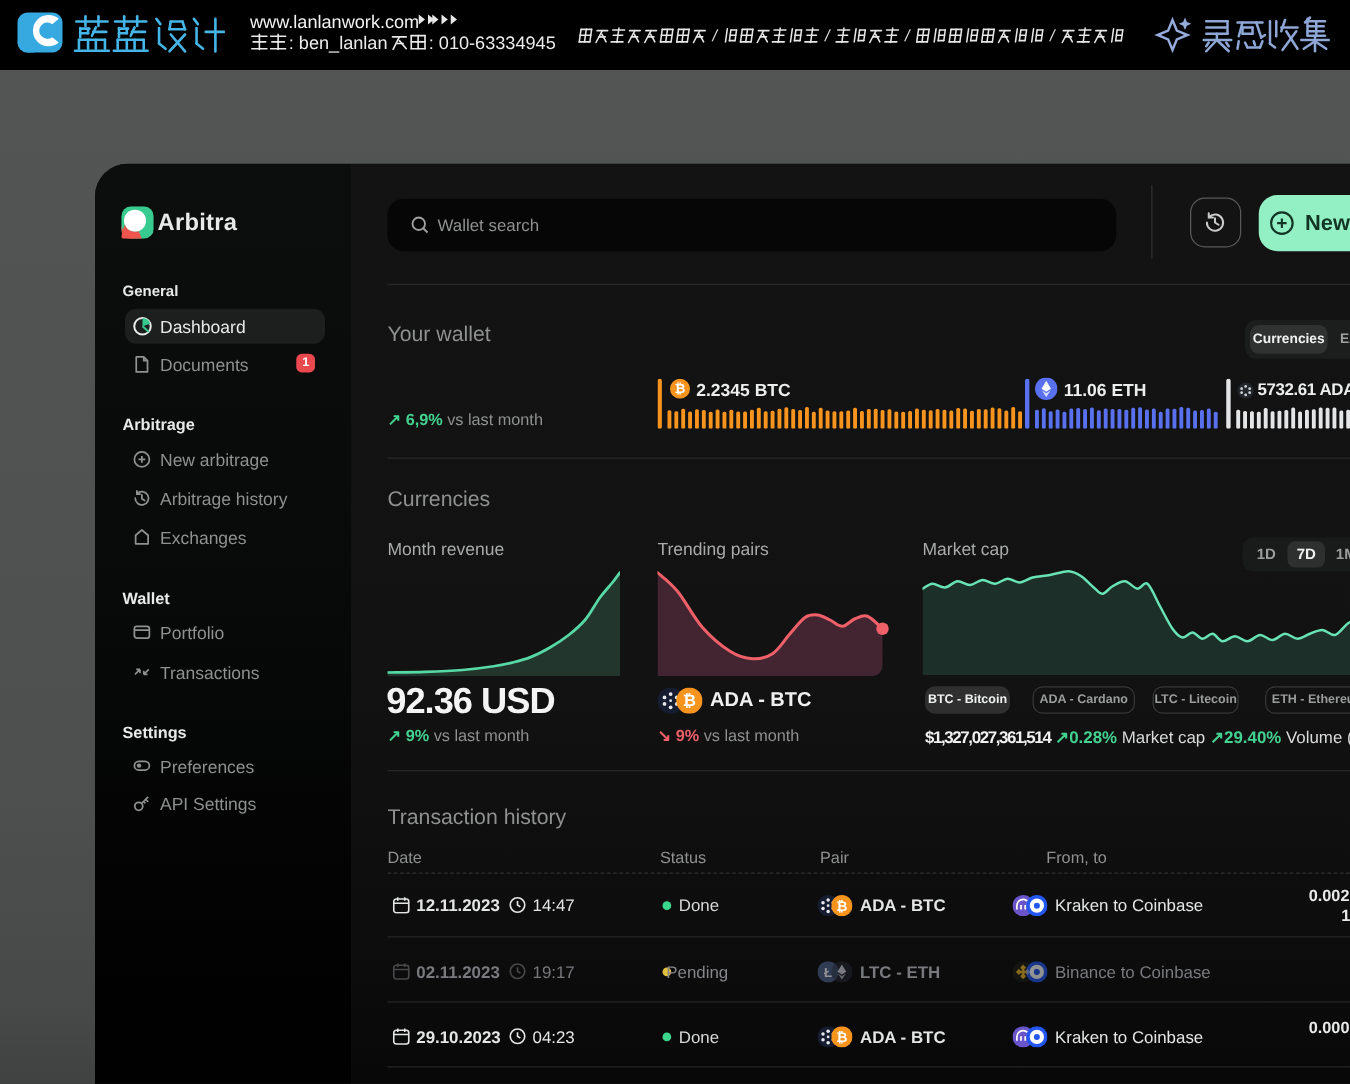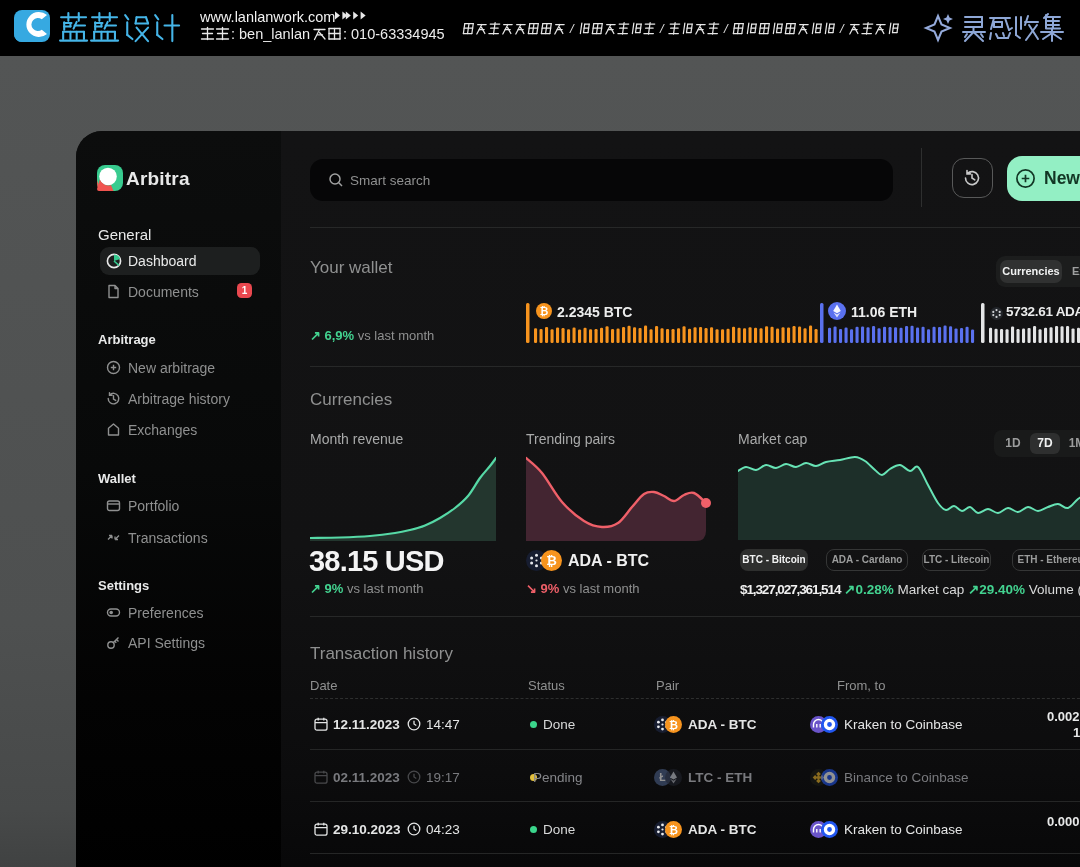--- a/index.html
+++ b/index.html
@@ -389,21 +389,21 @@
   <div id="sidebar" class="abs">
     <div class="abs" style="left:21px;top:34px;width:26px;height:26px;">
       <svg width="26" height="26" viewBox="0 0 26 26">
         <rect x="0" y="0" width="26" height="26" rx="8" fill="#38cb8f"></rect>
         <circle cx="11" cy="11.5" r="8.8" fill="#fff"></circle>
         <path d="M0 13 A 13 13 0 0 0 13 26 L 8 26 Q 0 26 0 18 Z" fill="#f0544f"></path>
         <path d="M2.8 14.5 A 8.8 8.8 0 0 0 14 19.9 L 16.5 26 L 2 26 Q 0 26 0 24 Z" fill="#f0544f"></path>
       </svg>
     </div>
     <div class="abs white" style="left:50px;top:37px;font-size:19px;font-weight:bold;letter-spacing:.2px;">Arbitra</div>
-    <div class="abs white" style="left:22px;top:95px;font-size:15px;font-weight:normal;">General</div>
+    <div class="abs white" style="left:22px;top:95px;font-size:12px;font-weight:bold;">General</div>
     <div class="abs" style="left:24px;top:116px;width:160px;height:28px;background:#1d1f1f;border-radius:9px;"></div>
     <div class="abs" style="left:30px;top:122px;"><svg width="16" height="16" viewBox="0 0 16 16">
           <circle cx="8" cy="8" r="6.6" fill="none" stroke="#e8e9e9" stroke-width="1.6"></circle>
           <path d="M8 8 L8 1.4 A6.6 6.6 0 0 1 14.2 6 Z" fill="#35c98e"></path>
           <path d="M8 8 L13 12.4" stroke="#35c98e" stroke-width="1.6"></path>
         </svg></div>
     <div class="abs white" style="left:52px;top:122px;font-size:14px;">Dashboard</div>
     <div class="abs" style="left:30px;top:153px;"><svg width="15" height="15" viewBox="0 0 15 15">
           <path d="M3 1.5 h6 l3 3 v9 h-9 z M9 1.5 v3 h3" fill="none" stroke="#8f9090" stroke-width="1.4" stroke-linejoin="round"></path>
         </svg></div>
@@ -446,21 +446,21 @@
         </svg></div>
     <div class="abs gray" style="left:52px;top:504px;font-size:14px;">API Settings</div>
   </div>
   <div id="main" class="abs">
 
     <div class="abs" style="left:29px;top:28px;width:583px;height:42px;background:#060607;border-radius:13px;"></div>
     <div class="abs" style="left:47px;top:41px;"><svg width="16" height="16" viewBox="0 0 16 16">
           <circle cx="7" cy="7" r="5" fill="none" stroke="#9fa0a0" stroke-width="1.5"></circle>
           <path d="M10.8 10.8 L14 14" stroke="#9fa0a0" stroke-width="1.5"></path>
         </svg></div>
-    <div class="abs gray" style="left:69px;top:42px;font-size:13.5px;">Smart search</div>
+    <div class="abs gray" style="left:69px;top:42px;font-size:13.5px;">Wallet search</div>
     <div class="abs" style="left:640px;top:17px;width:1px;height:59px;background:#2e2f2f;"></div>
     <div class="abs" style="left:671px;top:27px;width:39px;height:38px;border:1.5px solid #585959;border-radius:12px;"></div>
     <div class="abs" style="left:681px;top:37px;"><svg width="20" height="20" viewBox="0 0 20 20">
           <path d="M3.5 10 a6.5 6.5 0 1 0 2 -4.6 M5 2.5 v3.4 h3.4" fill="none" stroke="#c8c9c9" stroke-width="1.6" stroke-linecap="round"></path>
           <path d="M10 6.5 V10 l2.8 1.8" fill="none" stroke="#c8c9c9" stroke-width="1.6" stroke-linecap="round"></path>
         </svg></div>
     <div class="abs" style="left:726px;top:25px;width:200px;height:45px;background:#93efc4;border-radius:15px;"></div>
     <div class="abs" style="left:734px;top:37px;"><svg width="21" height="21" viewBox="0 0 21 21">
           <circle cx="10.5" cy="10.5" r="8.6" fill="none" stroke="#123524" stroke-width="1.7"></circle>
           <path d="M10.5 6.7 v7.6 M6.7 10.5 h7.6" stroke="#123524" stroke-width="1.7"></path>
@@ -615,21 +615,21 @@
         </svg></div>
     <div class="abs" style="left:245px;top:324px;"><svg width="186" height="86" viewBox="0 0 186 86">
           <path d="M 0,3 C 2.7,5.5 10.0,10.7 16.0,18.0 C 22.0,25.3 29.0,39.0 36.0,47.0 C 43.0,55.0 51.3,61.8 58.0,66.0 C 64.7,70.2 70.3,71.7 76.0,72.0 C 81.7,72.3 87.0,71.3 92.0,68.0 C 97.0,64.7 101.7,56.8 106.0,52.0 C 110.3,47.2 114.3,41.5 118.0,39.0 C 121.7,36.5 124.7,36.7 128.0,37.0 C 131.3,37.3 134.7,39.5 138.0,41.0 C 141.3,42.5 144.7,46.2 148.0,46.0 C 151.3,45.8 154.7,41.3 158.0,40.0 C 161.3,38.7 164.3,36.7 168.0,38.0 C 171.7,39.3 178.0,46.3 180.0,48.0 L 180,76 Q 180,86 170,86 L 0,86 Z" fill="#432531"></path>
           <path d="M 0,3 C 2.7,5.5 10.0,10.7 16.0,18.0 C 22.0,25.3 29.0,39.0 36.0,47.0 C 43.0,55.0 51.3,61.8 58.0,66.0 C 64.7,70.2 70.3,71.7 76.0,72.0 C 81.7,72.3 87.0,71.3 92.0,68.0 C 97.0,64.7 101.7,56.8 106.0,52.0 C 110.3,47.2 114.3,41.5 118.0,39.0 C 121.7,36.5 124.7,36.7 128.0,37.0 C 131.3,37.3 134.7,39.5 138.0,41.0 C 141.3,42.5 144.7,46.2 148.0,46.0 C 151.3,45.8 154.7,41.3 158.0,40.0 C 161.3,38.7 164.3,36.7 168.0,38.0 C 171.7,39.3 178.0,46.3 180.0,48.0" fill="none" stroke="#ef6069" stroke-width="2.4" stroke-linecap="round"></path>
           <circle cx="180" cy="48" r="5" fill="#ef6069"></circle>
         </svg></div>
     <div class="abs" style="left:457px;top:324px;"><svg width="362" height="86" viewBox="0 0 362 86">
           <path d="M 0,16 C 1.3,15.3 5.0,12.2 8.0,12.0 C 11.0,11.8 14.7,15.3 18.0,15.0 C 21.3,14.7 24.7,10.3 28.0,10.0 C 31.3,9.7 34.7,13.2 38.0,13.0 C 41.3,12.8 44.7,9.2 48.0,9.0 C 51.3,8.8 54.7,12.2 58.0,12.0 C 61.3,11.8 64.7,8.2 68.0,8.0 C 71.3,7.8 74.7,11.2 78.0,11.0 C 81.3,10.8 84.0,8.0 88.0,7.0 C 92.0,6.0 97.2,5.8 102.0,5.0 C 106.8,4.2 112.8,1.8 117.0,2.0 C 121.2,2.2 123.7,3.8 127.0,6.0 C 130.3,8.2 134.2,12.7 137.0,15.0 C 139.8,17.3 141.5,20.2 144.0,20.0 C 146.5,19.8 149.0,15.7 152.0,14.0 C 155.0,12.3 158.7,9.7 162.0,10.0 C 165.3,10.3 169.0,15.7 172.0,16.0 C 175.0,16.3 177.0,9.7 180.0,12.0 C 183.0,14.3 186.7,24.0 190.0,30.0 C 193.3,36.0 197.0,43.8 200.0,48.0 C 203.0,52.2 205.3,54.5 208.0,55.0 C 210.7,55.5 213.3,50.8 216.0,51.0 C 218.7,51.2 221.3,55.8 224.0,56.0 C 226.7,56.2 229.3,51.7 232.0,52.0 C 234.7,52.3 237.0,57.7 240.0,58.0 C 243.0,58.3 246.7,54.0 250.0,54.0 C 253.3,54.0 256.7,58.2 260.0,58.0 C 263.3,57.8 266.7,53.2 270.0,53.0 C 273.3,52.8 276.7,57.2 280.0,57.0 C 283.3,56.8 286.7,52.2 290.0,52.0 C 293.3,51.8 296.7,56.0 300.0,56.0 C 303.3,56.0 306.7,53.2 310.0,52.0 C 313.3,50.8 316.7,48.8 320.0,49.0 C 323.3,49.2 326.7,53.8 330.0,53.0 C 333.3,52.2 336.7,46.5 340.0,44.0 C 343.3,41.5 346.3,40.7 350.0,38.0 C 353.7,35.3 360.0,29.7 362.0,28.0 L 362,85 L 0,85 Z" fill="#1d2f29"></path>
           <path d="M 0,16 C 1.3,15.3 5.0,12.2 8.0,12.0 C 11.0,11.8 14.7,15.3 18.0,15.0 C 21.3,14.7 24.7,10.3 28.0,10.0 C 31.3,9.7 34.7,13.2 38.0,13.0 C 41.3,12.8 44.7,9.2 48.0,9.0 C 51.3,8.8 54.7,12.2 58.0,12.0 C 61.3,11.8 64.7,8.2 68.0,8.0 C 71.3,7.8 74.7,11.2 78.0,11.0 C 81.3,10.8 84.0,8.0 88.0,7.0 C 92.0,6.0 97.2,5.8 102.0,5.0 C 106.8,4.2 112.8,1.8 117.0,2.0 C 121.2,2.2 123.7,3.8 127.0,6.0 C 130.3,8.2 134.2,12.7 137.0,15.0 C 139.8,17.3 141.5,20.2 144.0,20.0 C 146.5,19.8 149.0,15.7 152.0,14.0 C 155.0,12.3 158.7,9.7 162.0,10.0 C 165.3,10.3 169.0,15.7 172.0,16.0 C 175.0,16.3 177.0,9.7 180.0,12.0 C 183.0,14.3 186.7,24.0 190.0,30.0 C 193.3,36.0 197.0,43.8 200.0,48.0 C 203.0,52.2 205.3,54.5 208.0,55.0 C 210.7,55.5 213.3,50.8 216.0,51.0 C 218.7,51.2 221.3,55.8 224.0,56.0 C 226.7,56.2 229.3,51.7 232.0,52.0 C 234.7,52.3 237.0,57.7 240.0,58.0 C 243.0,58.3 246.7,54.0 250.0,54.0 C 253.3,54.0 256.7,58.2 260.0,58.0 C 263.3,57.8 266.7,53.2 270.0,53.0 C 273.3,52.8 276.7,57.2 280.0,57.0 C 283.3,56.8 286.7,52.2 290.0,52.0 C 293.3,51.8 296.7,56.0 300.0,56.0 C 303.3,56.0 306.7,53.2 310.0,52.0 C 313.3,50.8 316.7,48.8 320.0,49.0 C 323.3,49.2 326.7,53.8 330.0,53.0 C 333.3,52.2 336.7,46.5 340.0,44.0 C 343.3,41.5 346.3,40.7 350.0,38.0 C 353.7,35.3 360.0,29.7 362.0,28.0" fill="none" stroke="#67e3b5" stroke-width="2" stroke-linecap="round"></path>
         </svg></div>
-    <div class="abs" style="left:28px;top:414px;font-size:29px;font-weight:bold;color:#f4f4f4;letter-spacing:-0.8px;">38.15 USD</div>
+    <div class="abs" style="left:28px;top:414px;font-size:29px;font-weight:bold;color:#f4f4f4;letter-spacing:-0.8px;">92.36 USD</div>
     <div class="abs" style="left:29px;top:450px;font-size:13px;"><span style="color:#43d390;font-weight:bold;">↗ 9%</span><span class="gray"> vs last month</span></div>
     <div class="abs" style="left:245px;top:419px;"><svg width="36" height="21" viewBox="0 0 36 21">
           <circle cx="10.5" cy="10.5" r="10.5" fill="#171d30"></circle>
           <g fill="#e6e8ec">
             <circle cx="10.5" cy="5.2" r="1.5"></circle>
             <circle cx="10.5" cy="15.8" r="1.5"></circle>
             <circle cx="5.6" cy="7.9" r="1.5"></circle>
             <circle cx="15.4" cy="7.9" r="1.5"></circle>
             <circle cx="5.6" cy="13.1" r="1.5"></circle>
             <circle cx="15.4" cy="13.1" r="1.5"></circle>

